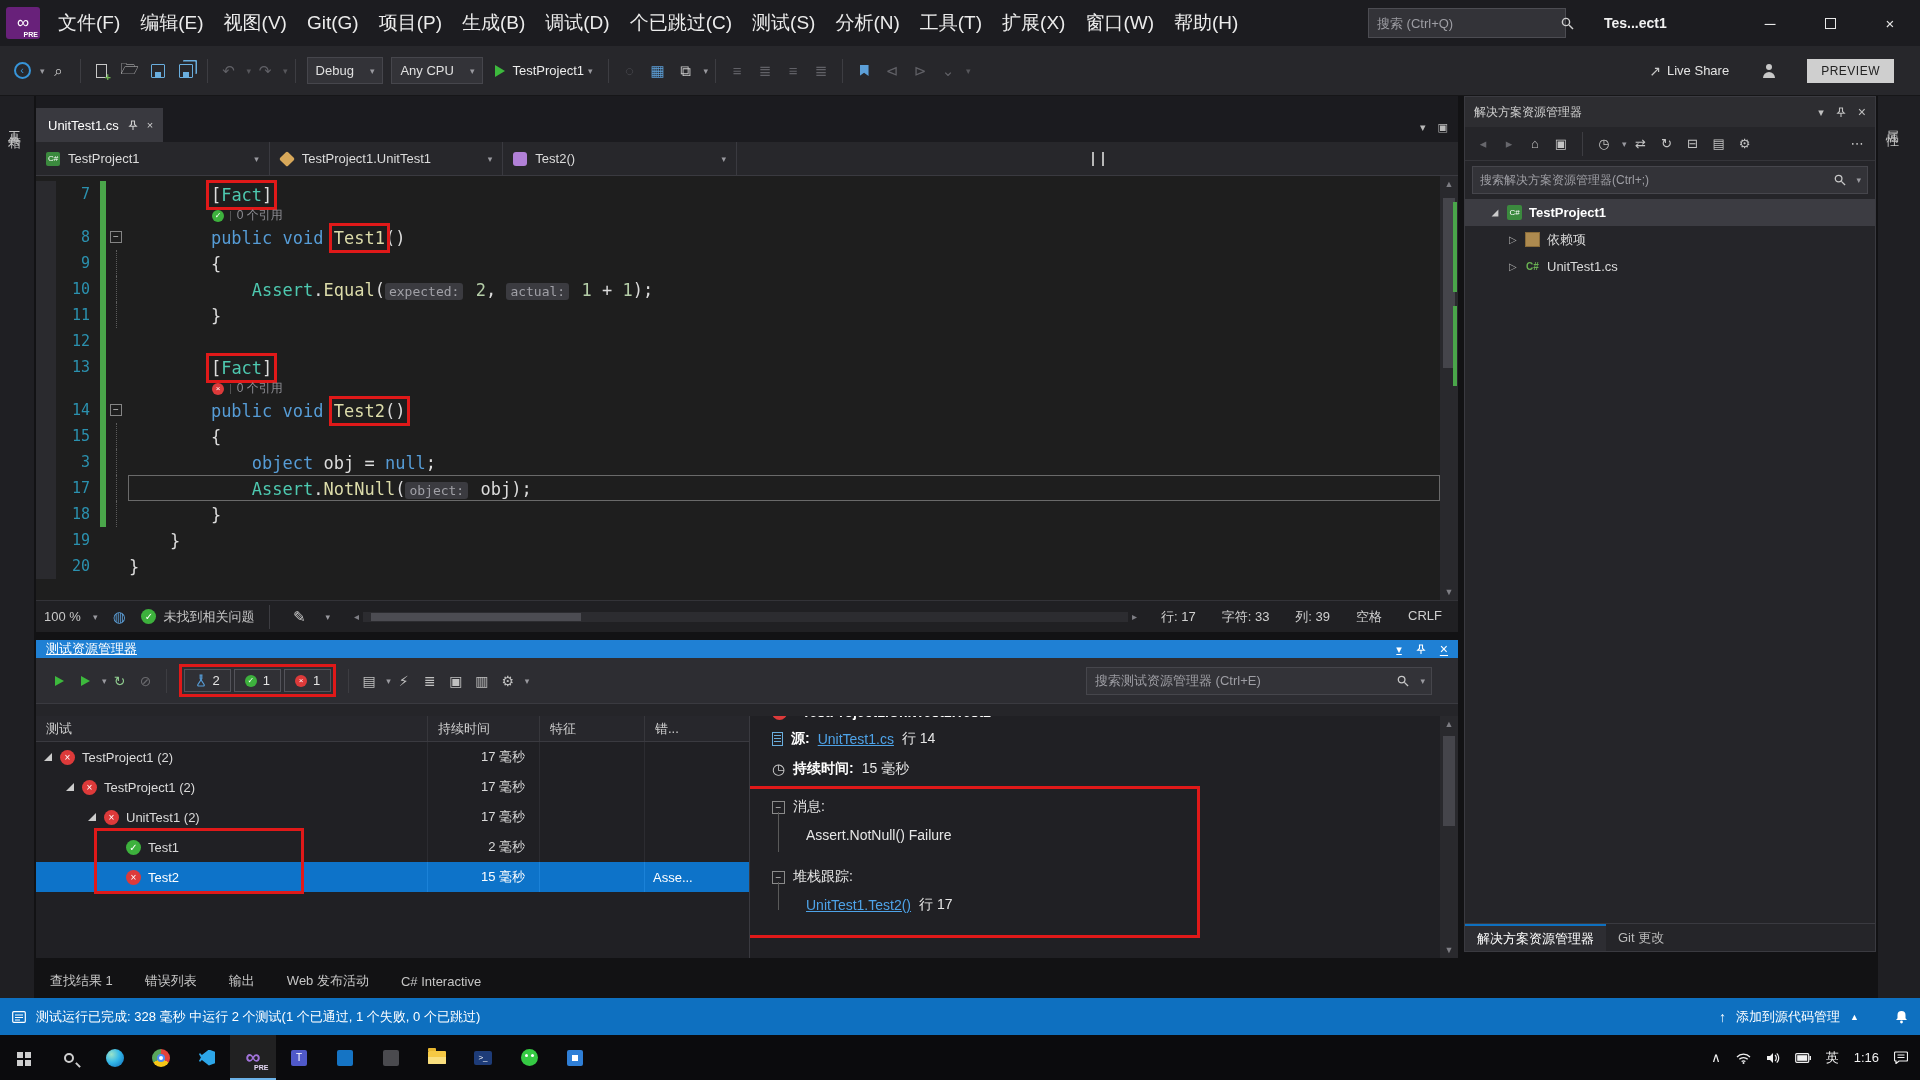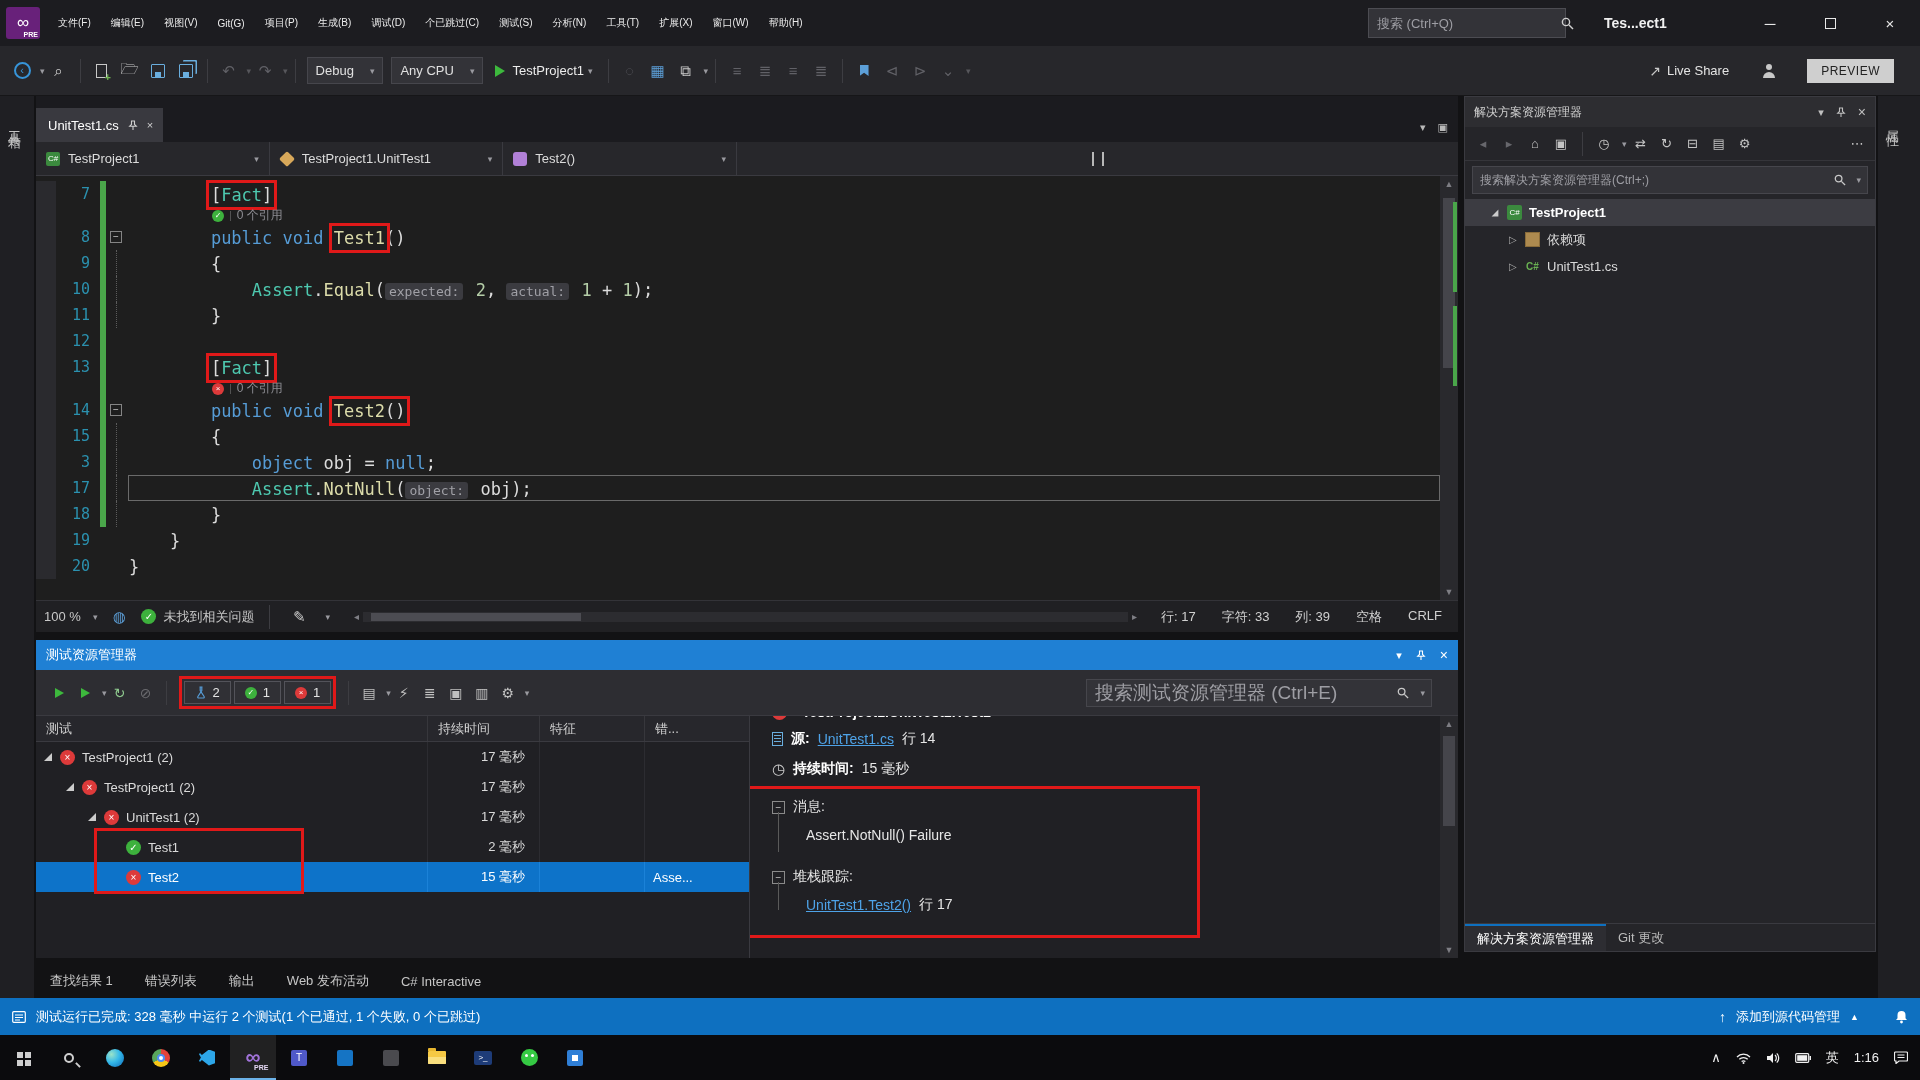--- a/index.html
+++ b/index.html
@@ -7,21 +7,21 @@
     font-family:"Liberation Sans","DejaVu Sans",sans-serif; color:#cccccc; }
   #app { position:relative; width:1920px; height:1080px; background:#121214; }
   svg { display:block; }
 
   
   #titlebar { position:absolute; top:0; left:0; right:0; height:46px; background:#1c1c20; display:flex; align-items:center; }
   .vs-logo { width:34px; height:32px; margin:0 8px 0 6px; background:#68217a; border-radius:3px; position:relative;
     display:flex; align-items:center; justify-content:center; color:#fff; font-size:17px; }
   .vs-logo .pre { position:absolute; bottom:1px; right:2px; font-size:7px; font-weight:bold; color:#fff; }
   #menubar { display:flex; align-items:center; height:100%; }
-  .menu-item { padding:0 10px; font-size:10px; color:#ececec; height:100%; display:flex; align-items:center; cursor:default; }
+  .menu-item { padding:0 10px; font-size:19px; color:#ececec; height:100%; display:flex; align-items:center; cursor:default; }
   .tb-search { position:absolute; left:1368px; top:8px; width:198px; height:30px; background:#333338; border:1px solid #4c4c52;
     display:flex; align-items:center; }
   .tb-search input { flex:1; background:transparent; border:0; outline:0; color:#d8d8d8; font-size:13px; padding:0 8px;
     font-family:"Liberation Sans","DejaVu Sans",sans-serif; }
   .tb-search input::placeholder { color:#9e9ea4; }
   .tb-search .mag { margin-right:8px; }
   .win-title { position:absolute; left:1604px; top:0; height:46px; line-height:46px; font-size:14px; color:#f0f0f0; font-weight:bold; }
   .win-btns { position:absolute; right:0; top:0; height:46px; display:flex; }
   .win-btn { width:60px; height:46px; display:flex; align-items:center; justify-content:center; color:#e8e8e8; font-size:15px; }
   .win-btn .maxbox { width:11px; height:11px; border:1px solid #e8e8e8; display:block; }
@@ -117,32 +117,32 @@
   .health { display:flex; align-items:center; gap:7px; }
   .st-md { width:15px; height:15px; line-height:15px; font-size:10px; }
   .hsb { flex:1; display:flex; align-items:center; margin:0 12px; }
   .hsb-arrow { color:#7e7e84; font-size:10px; padding:0 4px; }
   .hsb-track { flex:1; height:10px; background:#2c2c30; position:relative; }
   .hsb-thumb { position:absolute; left:8px; top:1px; width:210px; height:8px; background:#4c4c52; }
   .estats { display:flex; gap:26px; margin-right:8px; color:#d0d0d0; }
 
   
   #testexplorer { position:absolute; top:544px; left:0; right:0; height:318px; background:#252529; }
-  .te-title { height:30px; background:#1f80d4; color:#fff; display:flex; align-items:center; padding:0 10px; font-size:13px; }
+  .te-title { height:18px; background:#1f80d4; color:#fff; display:flex; align-items:center; padding:0 10px; font-size:13px;text-decoration:underline; }
   .te-title .spacer { flex:1; }
   .te-title .ticon { margin-left:14px; color:#fff; font-size:11px; display:flex; align-items:center; }
   .te-toolbar { height:46px; background:#2d2d32; display:flex; align-items:center; padding:0 10px; border-bottom:1px solid #3a3a40; }
   .tei { width:26px; height:26px; display:flex; align-items:center; justify-content:center; color:#c0c0c0; font-size:14px; }
   .tei.dim { color:#6a6a6e; }
   .play-sm { width:0; height:0; border-left:9px solid #3db93d; border-top:5px solid transparent; border-bottom:5px solid transparent; }
   .badges-wrap { display:flex; gap:3px; outline:3px solid #e01919; outline-offset:2px; margin:0 10px; }
   .badge { display:flex; align-items:center; gap:6px; padding:3px 10px; background:#303035; border:1px solid #53535a;
     color:#e4e4e4; font-size:13px; }
   .te-search { margin-left:auto; width:346px; height:28px; background:#333338; border:1px solid #46464c; display:flex; align-items:center; margin-right:16px; }
-  .te-search input { flex:1; background:transparent; border:0; outline:0; color:#d8d8d8; font-size:19px; padding:0 8px;
+  .te-search input { flex:1; background:transparent; border:0; outline:0; color:#d8d8d8; font-size:13px; padding:0 8px;
     font-family:"Liberation Sans","DejaVu Sans",sans-serif; }
   .te-search input::placeholder { color:#9e9ea4; }
   .te-body { position:absolute; top:76px; bottom:0; left:0; right:0; display:flex; }
   .te-grid { width:714px; background:#202024; position:relative; flex:none; border-right:1px solid #3a3a40; }
   .tg-header { height:26px; display:flex; background:#27272c; border-bottom:1px solid #3a3a40; }
   .gh-cell { font-size:13px; color:#cfcfcf; display:flex; align-items:center; padding-left:10px; border-right:1px solid #37373c; }
   .col0 { width:392px; } .col1 { width:112px; } .col2 { width:105px; } .col3 { width:104px; border-right:none; }
   .trow { height:30px; display:flex; align-items:stretch; }
   .tcell { display:flex; align-items:center; font-size:13px; color:#dadada; border-right:1px solid #2c2c31; overflow:hidden; }
   .tcell.col1 { justify-content:flex-end; padding-right:14px; }

